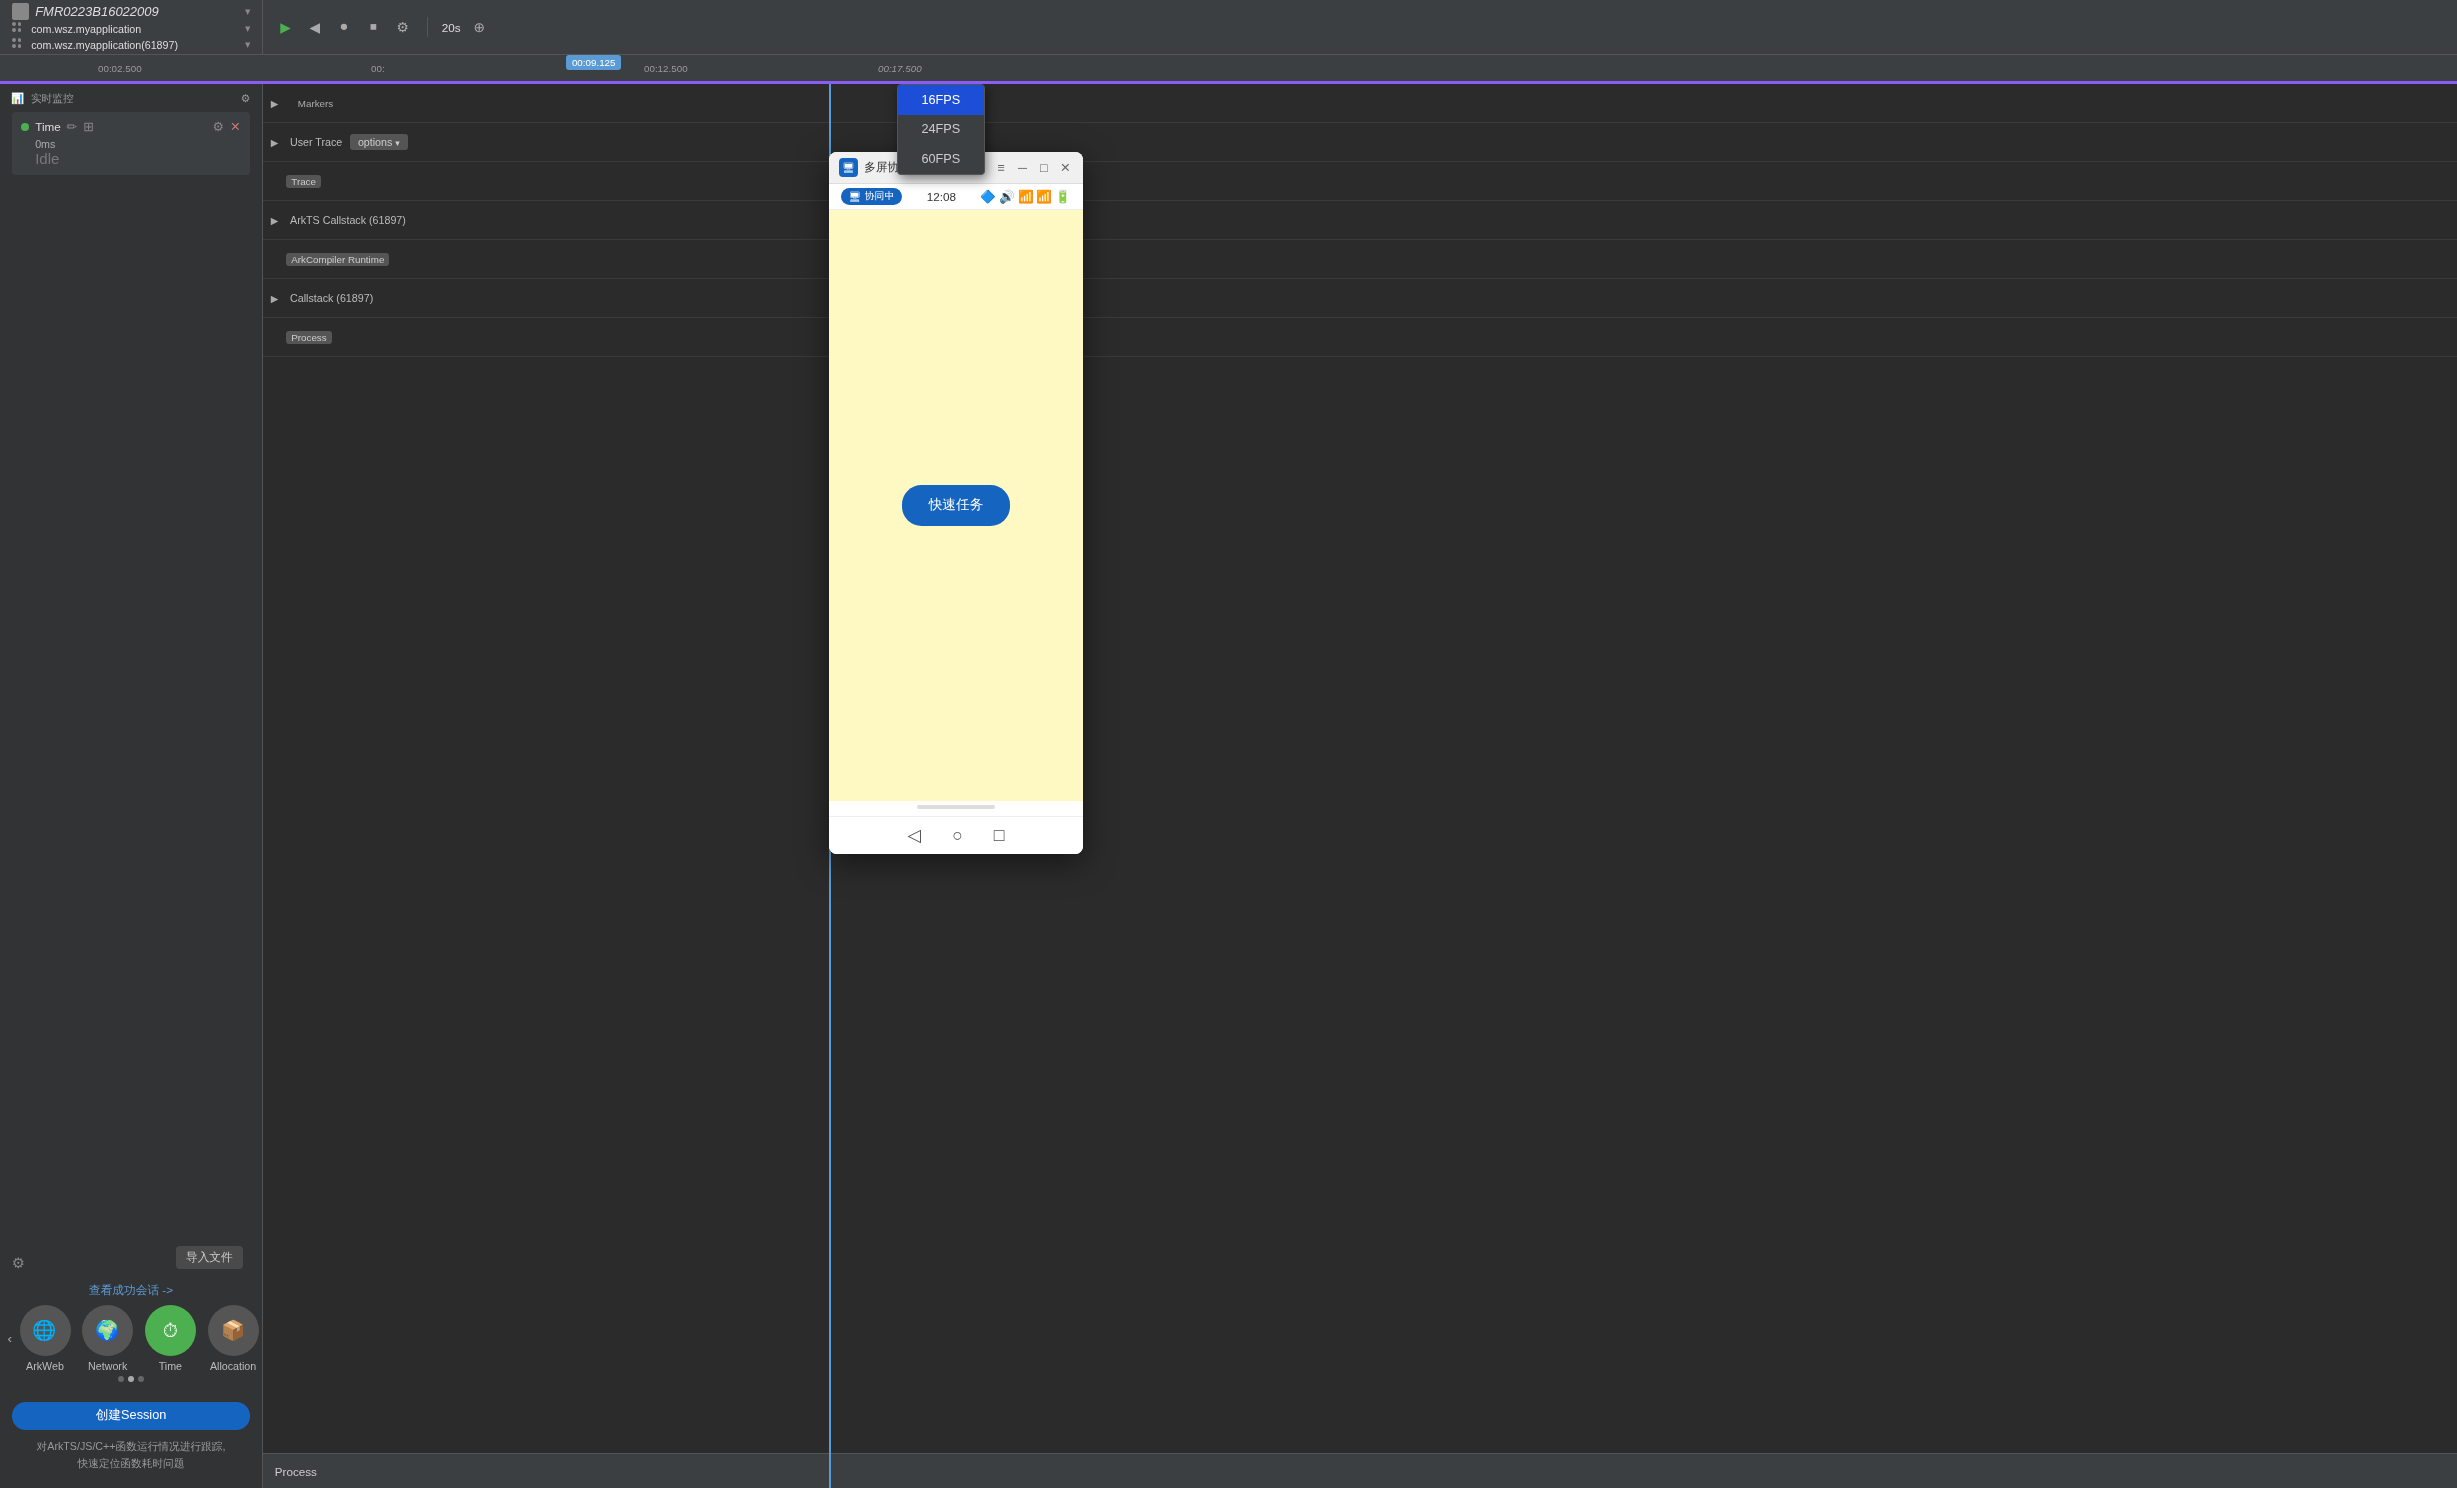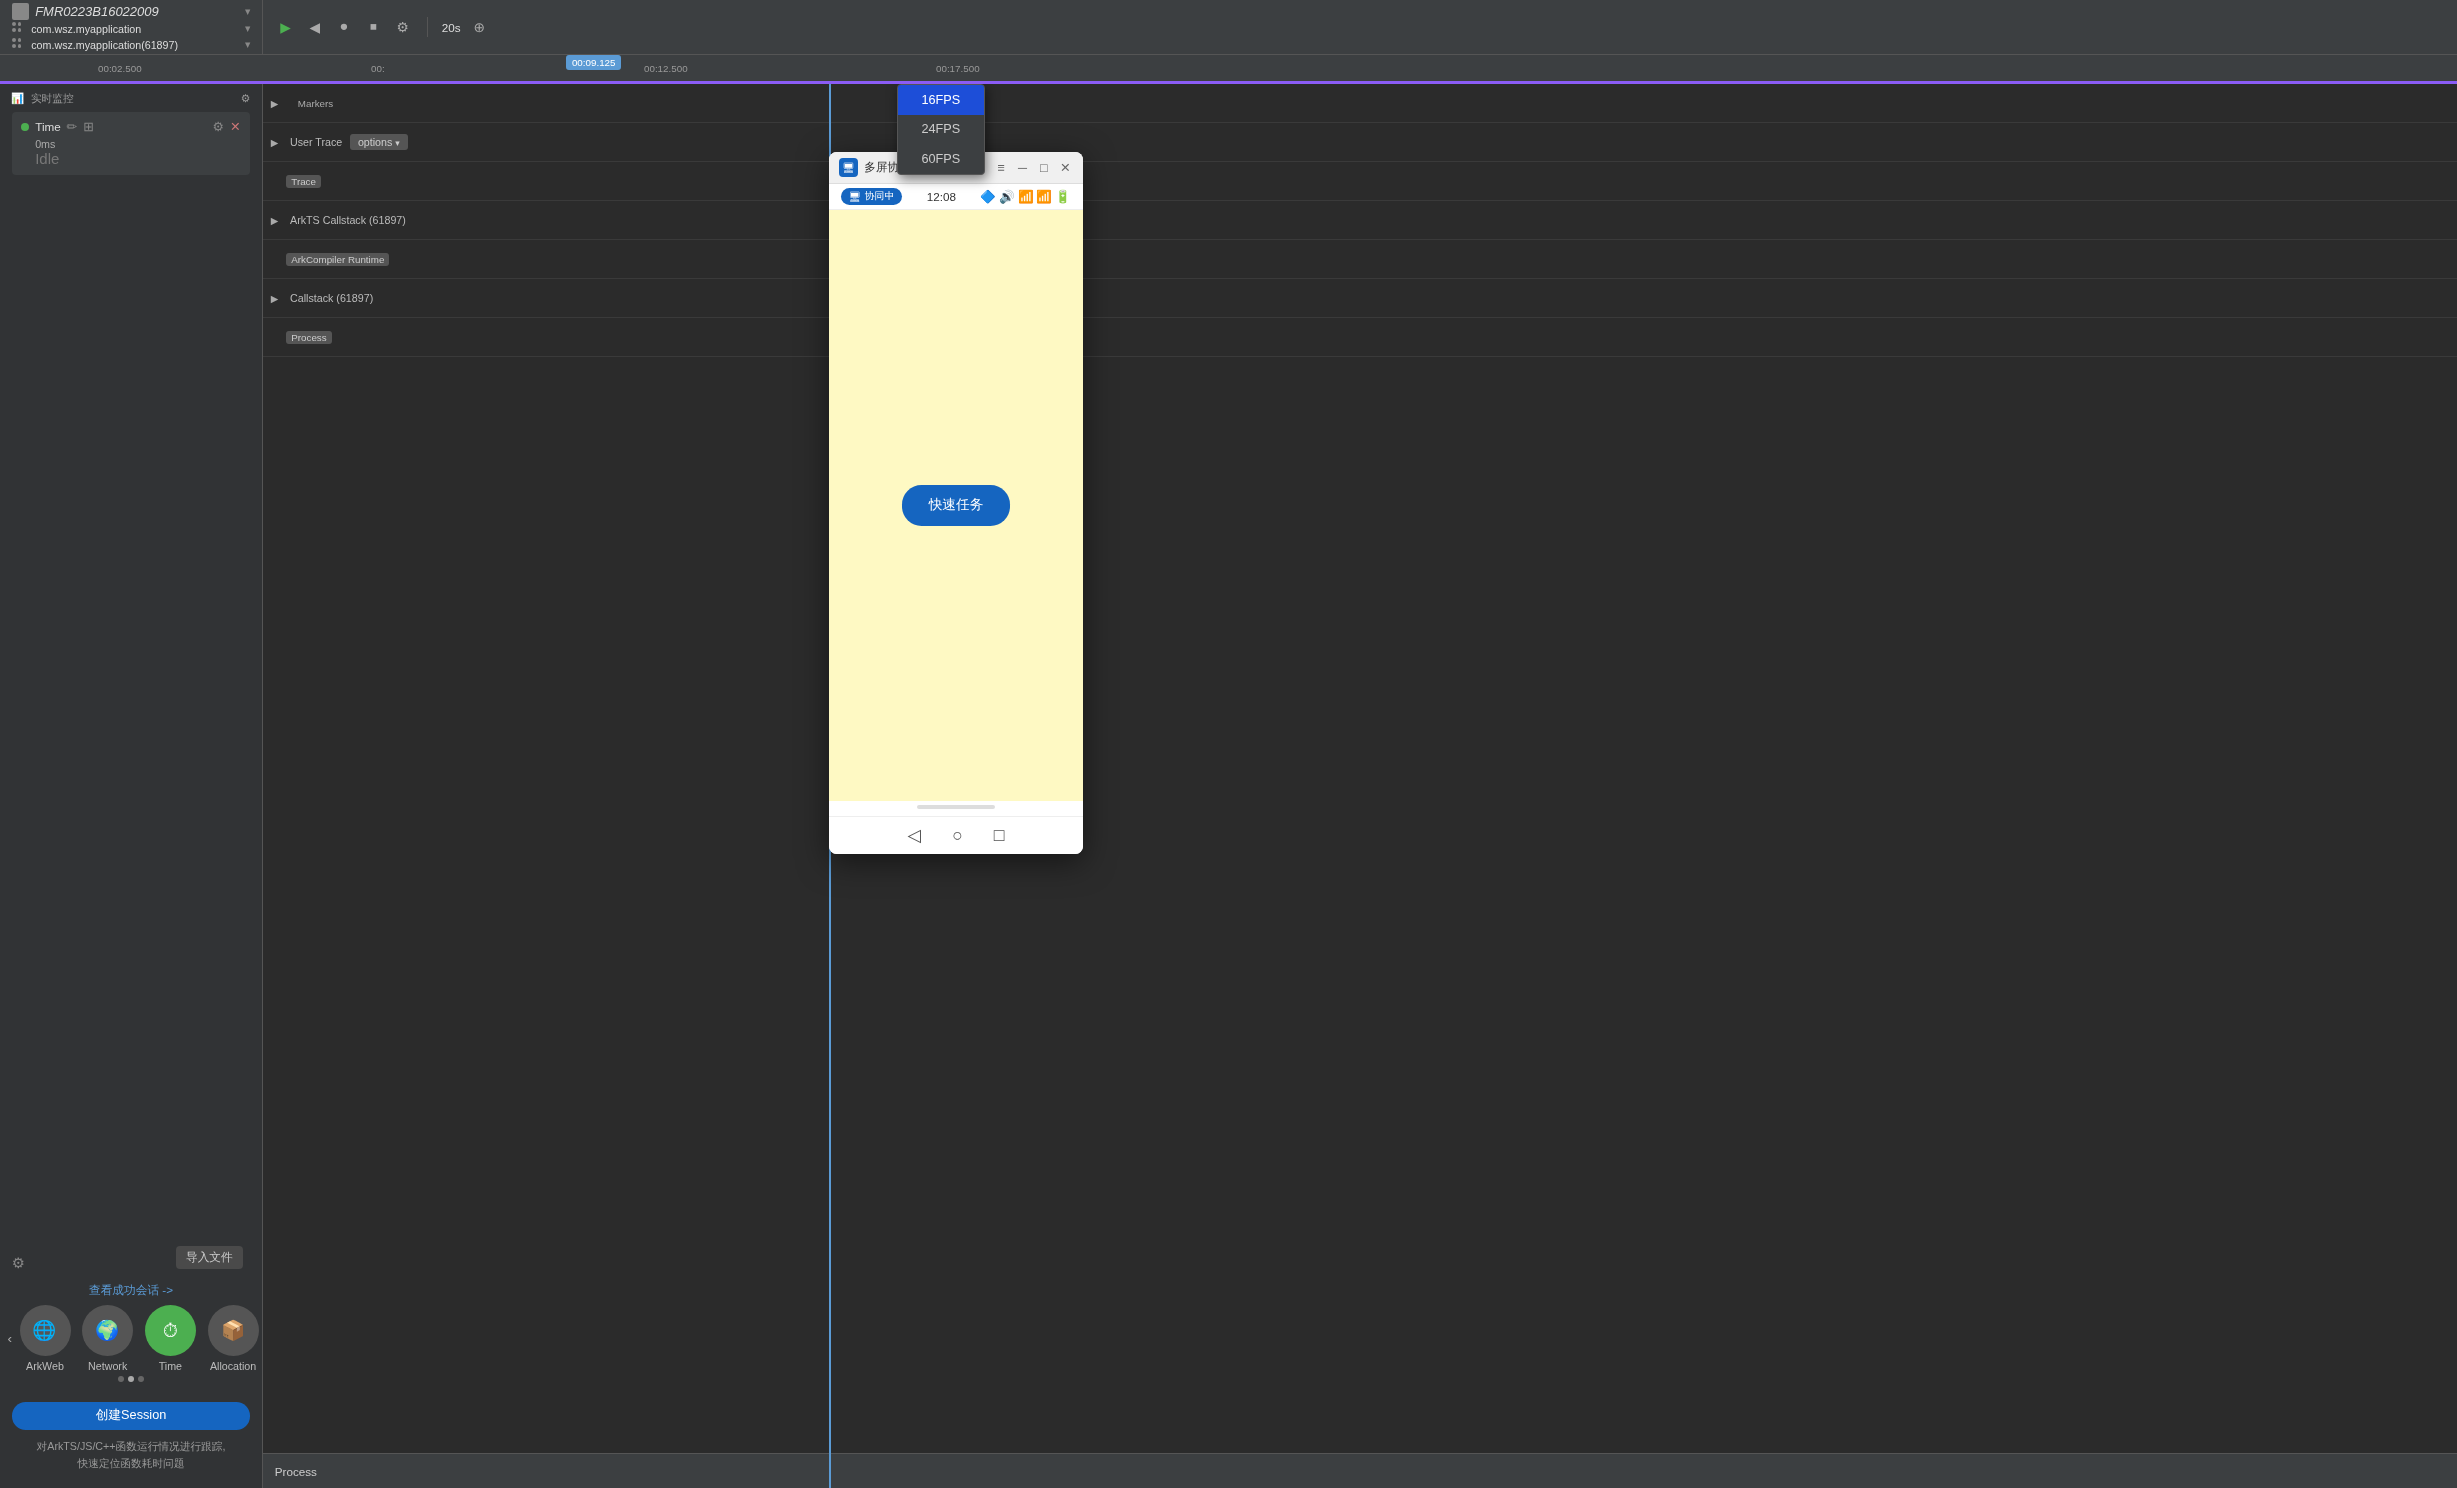--- a/index.html
+++ b/index.html
@@ -501,21 +501,21 @@
 
 <div class="timeline-header">
   <div class="timeline-ruler">
 
     <div style="position:absolute;left:566px;top:0;bottom:0;display:flex;flex-direction:column;align-items:center;z-index:20;">
       <div style="background:#5b9bd5;color:white;font-size:9.8px;padding:2px 5.9px;border-radius:2.9px;white-space:nowrap;">00:09.125</div>
     </div>
     <span class="ruler-mark" style="left:98px;">00:02.500</span>
     <span class="ruler-mark" style="left:371px;">00:</span>
     <span class="ruler-mark" style="left:644px;">00:12.500</span>
-    <span class="ruler-mark" style="left:936px;">00:17.500</span>
+    <span class="ruler-mark" style="left:878px;font-style:italic;">00:17.500</span>
   </div>
 </div>
 
 <div class="main-area">
 
   <div class="left-sidebar">
     <div class="sidebar-section">
       <div class="sidebar-label">
         <span>📊</span>
         <span>实时监控</span>

